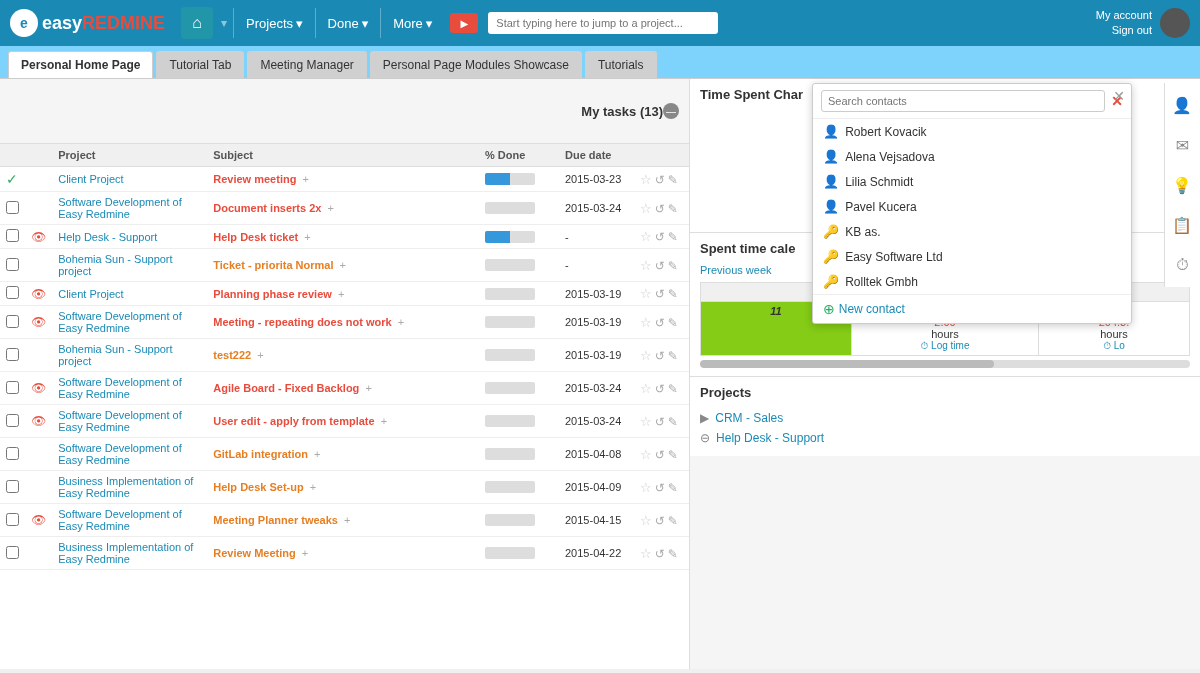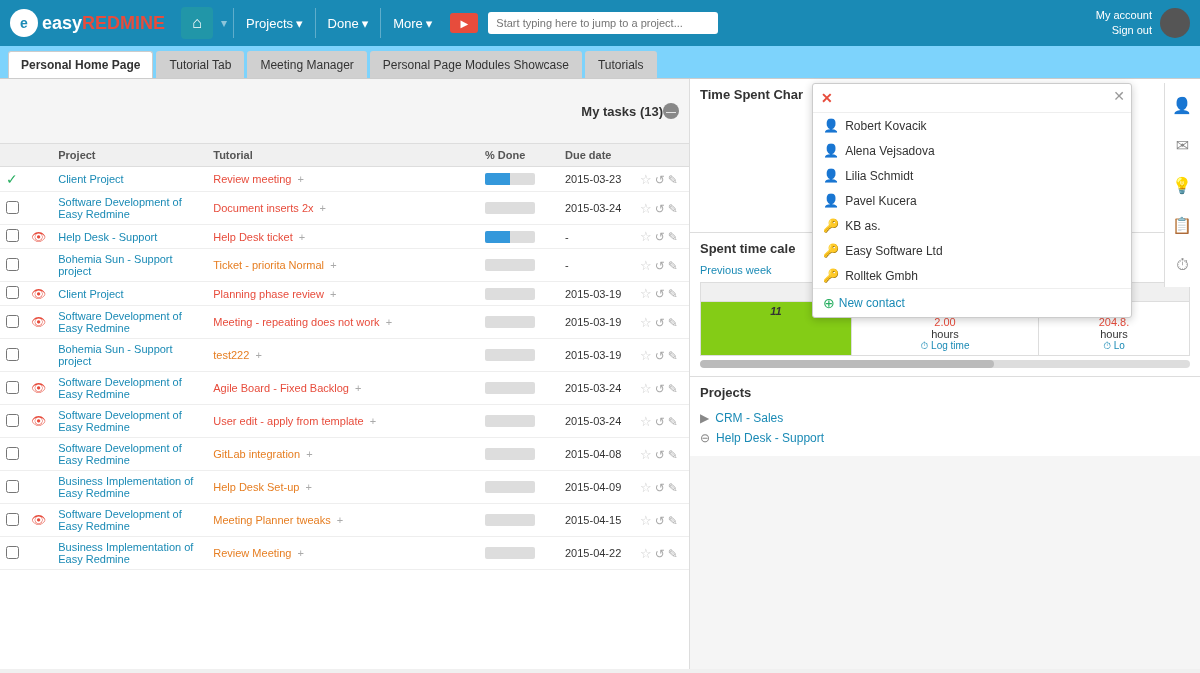--- a/index.html
+++ b/index.html
@@ -162,21 +162,21 @@
     .project-col { width: 155px; }
     .subject-col { }
     .pct-col { width: 80px; }
     .due-col { width: 75px; }
     .actions-col { width: 55px; }
 
     .eye-icon { color: #e74c3c; font-size: 12px; }
     .check-icon { color: #27ae60; font-size: 14px; }
 
     .project-link { color: #1a8ab5; text-decoration: none; }
-    .subject-link { color: #e67e22; font-weight: normal; text-decoration: none; }
+    .subject-link { color: #e67e22; font-weight: bold; text-decoration: none; }
     .subject-link.overdue { color: #e74c3c; }
 
     .plus-btn {
       color: #aaa; font-size: 11px; margin-left: 3px; cursor: pointer;
     }
 
     .progress-bar-container {
       width: 50px; height: 12px;
       background: #ddd;
       border-radius: 2px;
@@ -407,21 +407,21 @@
     <div class="tasks-header">
       <span class="tasks-title">My tasks (13)</span>
       <div class="tasks-minimize">—</div>
     </div>
     <table class="tasks-table">
       <thead>
         <tr>
           <th class="cb-col"></th>
           <th class="eye-col"></th>
           <th class="project-col">Project</th>
-          <th class="subject-col">Tutorial</th>
+          <th class="subject-col">Subject</th>
           <th class="pct-col">% Done</th>
           <th class="due-col">Due date</th>
           <th class="actions-col"></th>
         </tr>
       </thead>
       <tbody id="tasks-tbody">
       <tr>
       <td class="cb-col">
         <span class="check-icon">✓</span>
       </td>
@@ -814,20 +814,21 @@
         <a class="project-item-link">Help Desk - Support</a>
       </div>
     </div>
 
   </div>
 </div>
 
 <div class="contacts-overlay">
   <span class="contacts-overlay-close">✕</span>
   <div class="contacts-header">
+    <input class="contacts-search" type="text" placeholder="Search contacts" style="">
     <span class="contacts-close">✕</span>
   </div>
   <div id="contacts-list">
       <div class="contact-item">
       <span class="contact-avatar ">👤</span>
       <span>Robert Kovacik</span>
     </div>
       <div class="contact-item">
       <span class="contact-avatar ">👤</span>
       <span>Alena Vejsadova</span>

